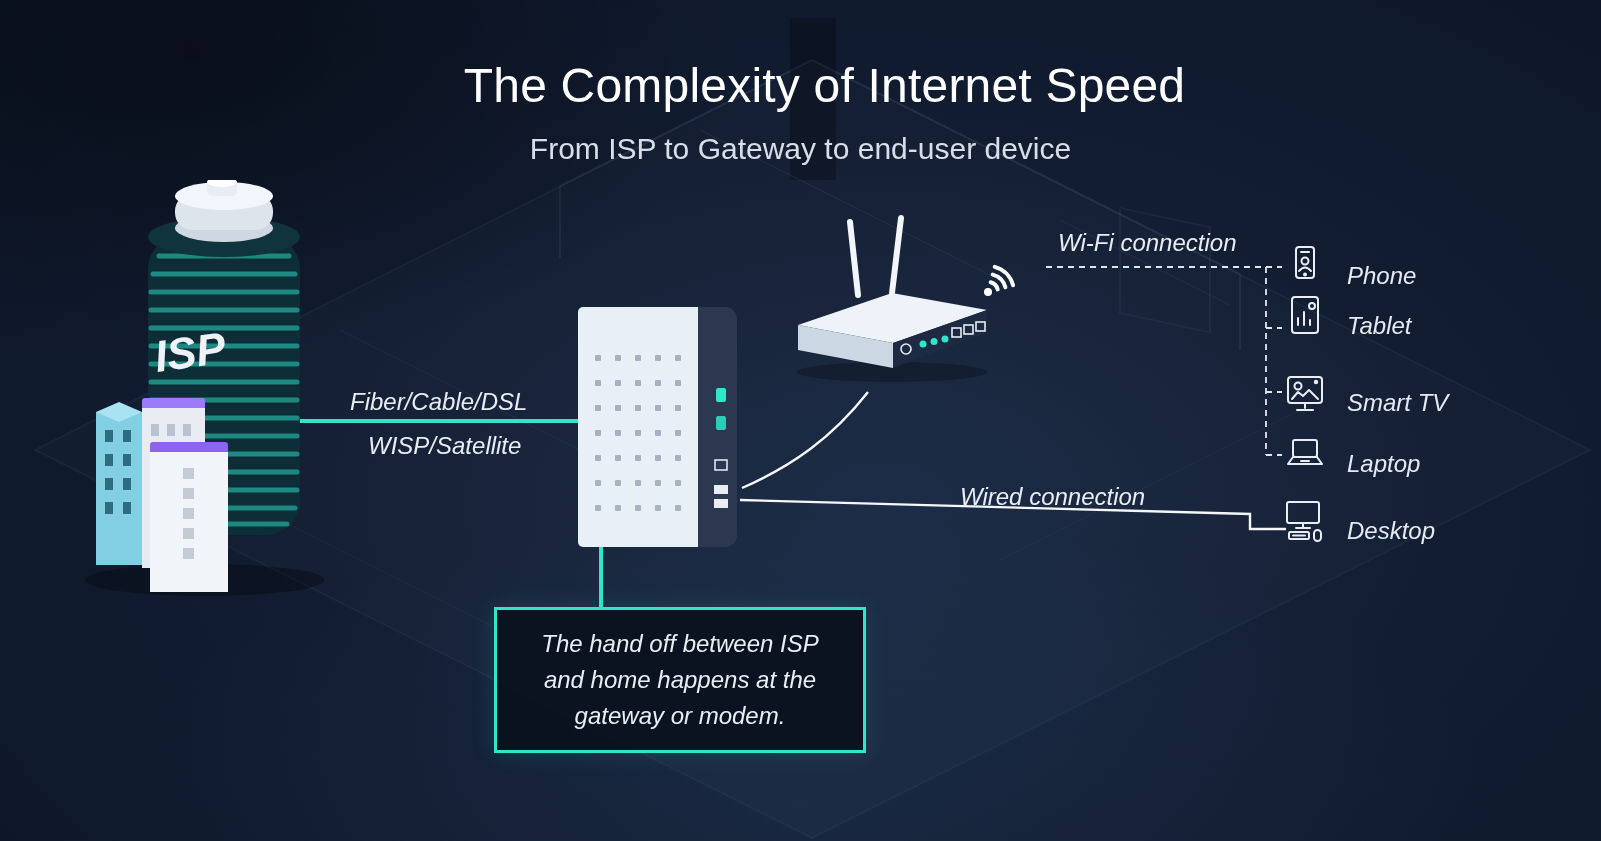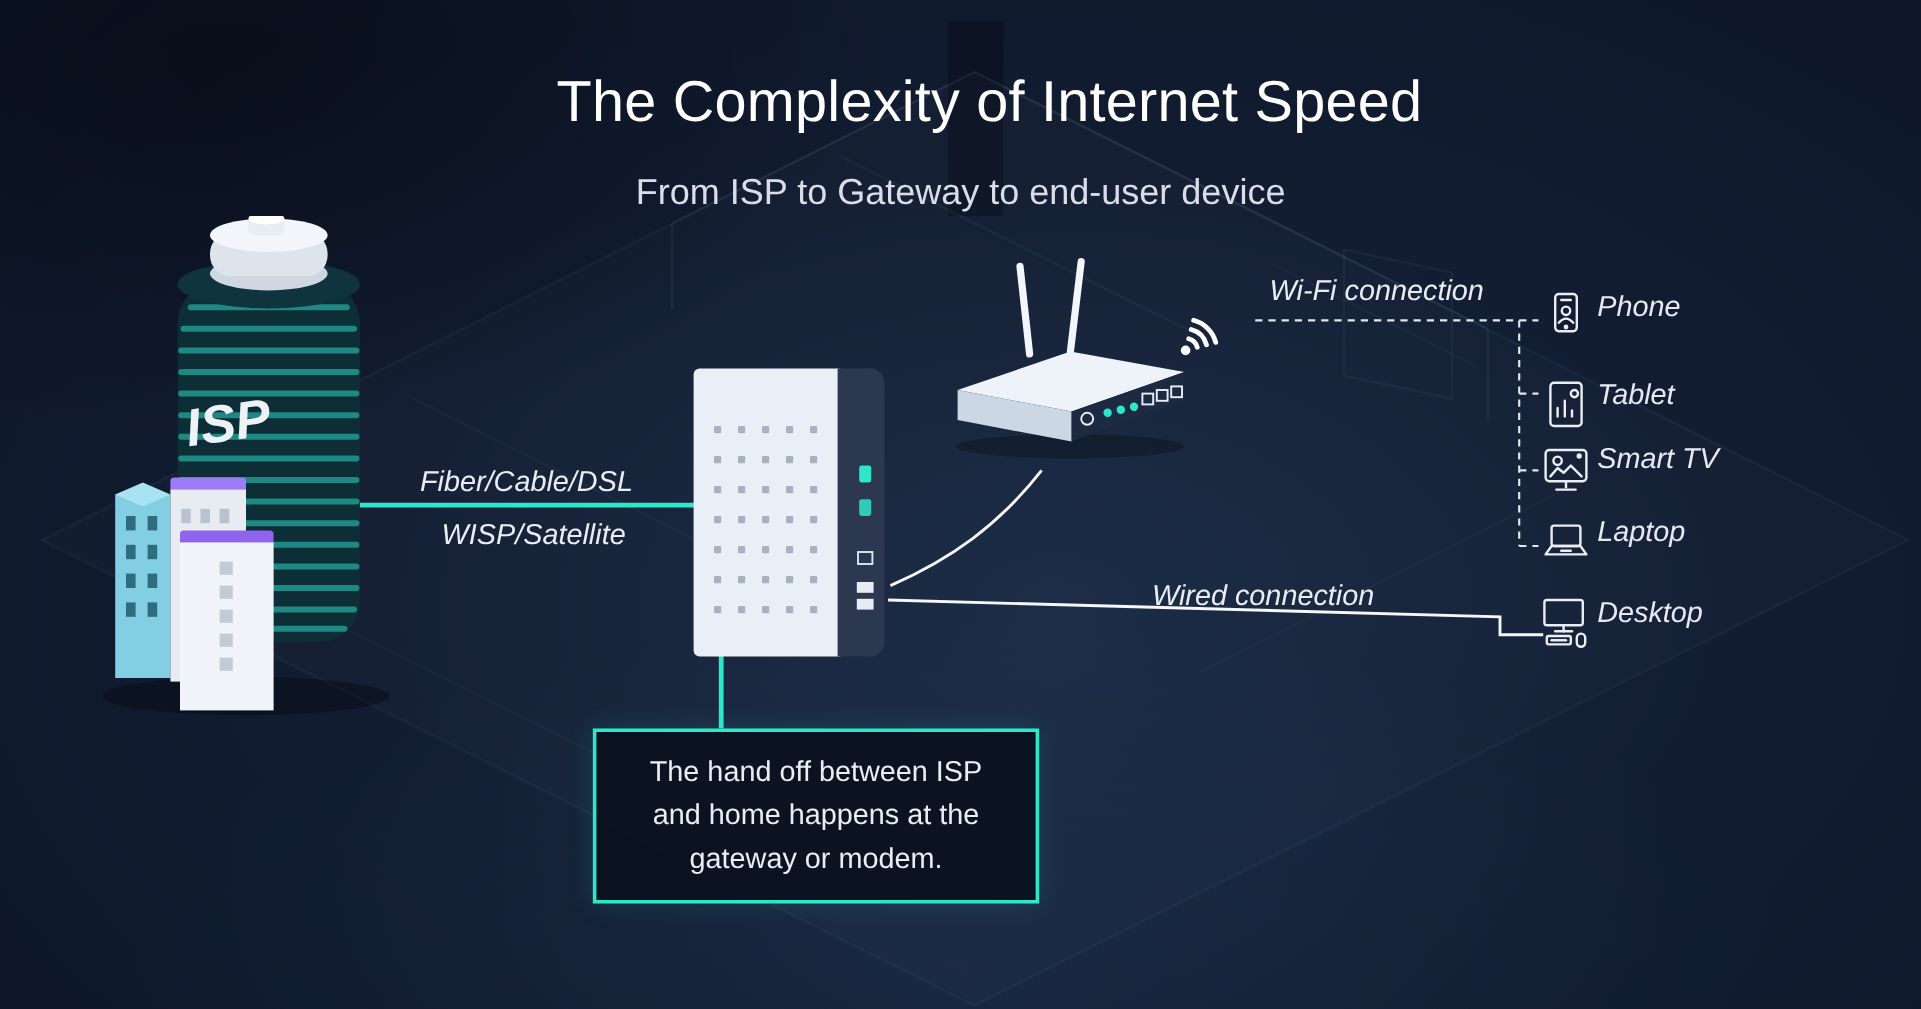--- a/index.html
+++ b/index.html
@@ -14,40 +14,40 @@
   .vignette {
     position:absolute; inset:0; pointer-events:none;
     background: radial-gradient(900px 520px at 12% 6%, rgba(0,0,0,0.38), transparent 62%);
   }
   .abs { position:absolute; }
   .title {
     position:absolute; top:58px; left:0; width:100%; text-align:center;
     font-size:48px; font-weight:400; letter-spacing:0.2px; color:#ffffff;margin-left:24px;
   }
   .subtitle {
-    position:absolute; top:144px; left:0; width:100%; text-align:center;
+    position:absolute; top:132px; left:0; width:100%; text-align:center;
     font-size:30px; font-weight:400; color:#e3e9f2; opacity:0.95;
   }
   .conn-label {
     position:absolute; font-style:italic; font-size:24px; color:#e8edf4;
     white-space:nowrap;
   }
   .device-row {
-    position:absolute; display:flex; align-items:flex-start; gap:5px; height:48px;
+    position:absolute; display:flex; align-items:flex-end; gap:21px; height:48px;
   }
   .device-icon { width:42px; height:46px; flex:0 0 auto; }
   .device-label { font-style:italic; font-size:24px; color:#e5eaf2; white-space:nowrap; }
   .callout {
     position:absolute; left:494px; top:607px; width:372px; height:146px;
     border:3px solid #2ee6c8; background:rgba(9,16,29,0.88);
     display:flex; align-items:center; justify-content:center;
     box-shadow:0 0 22px rgba(46,230,200,0.14);
   }
   .callout-text {
-    font-size:24px; line-height:36px; text-align:center;
+    font-style:italic; font-size:24px; line-height:36px; text-align:center;
     color:#e9edf4; padding:0 34px;
   }
   svg { display:block; }
 </style>
 </head>
 <body>
 
 <div class="canvas">
 
   <svg class="abs" style="left:0;top:0" width="1601" height="841" viewBox="0 0 1601 841">
@@ -240,21 +240,21 @@
     <svg class="device-icon" viewBox="0 0 42 46" fill="none" stroke="#e9eef5" stroke-width="2" stroke-linecap="round" stroke-linejoin="round">
       <rect x="12" y="3" width="18" height="31" rx="3"></rect>
       <line x1="17" y1="8" x2="25" y2="8"></line>
       <circle cx="21" cy="17" r="3.5"></circle>
       <path d="M15 27 q6 -7 12 0"></path>
       <circle cx="21" cy="30.5" r="1"></circle>
     </svg>
     <span class="device-label">Phone</span>
   </div>
 
-  <div class="device-row" style="left:1284px;top:316px">
+  <div class="device-row" style="left:1284px;top:292px">
     <svg class="device-icon" viewBox="0 0 42 46" fill="none" stroke="#e9eef5" stroke-width="2" stroke-linecap="round" stroke-linejoin="round">
       <rect x="8" y="3" width="26" height="36" rx="3"></rect>
       <line x1="14" y1="31" x2="14" y2="24"></line>
       <line x1="20" y1="31" x2="20" y2="18"></line>
       <line x1="26" y1="31" x2="26" y2="26"></line>
       <circle cx="28" cy="12" r="3"></circle>
     </svg>
     <span class="device-label">Tablet</span>
   </div>
 

